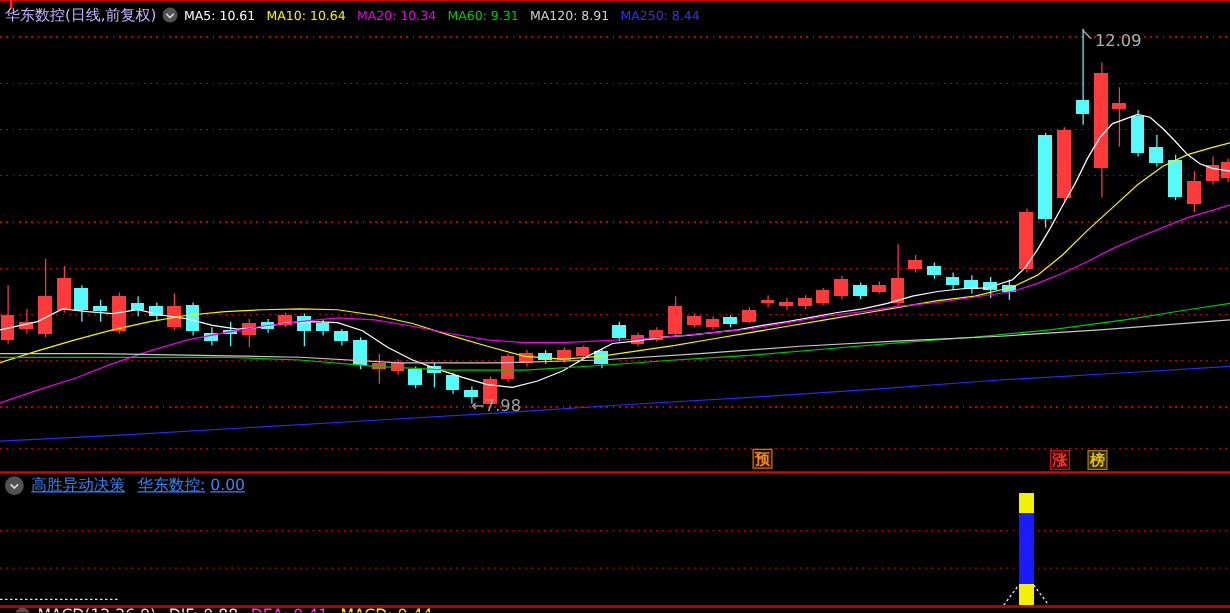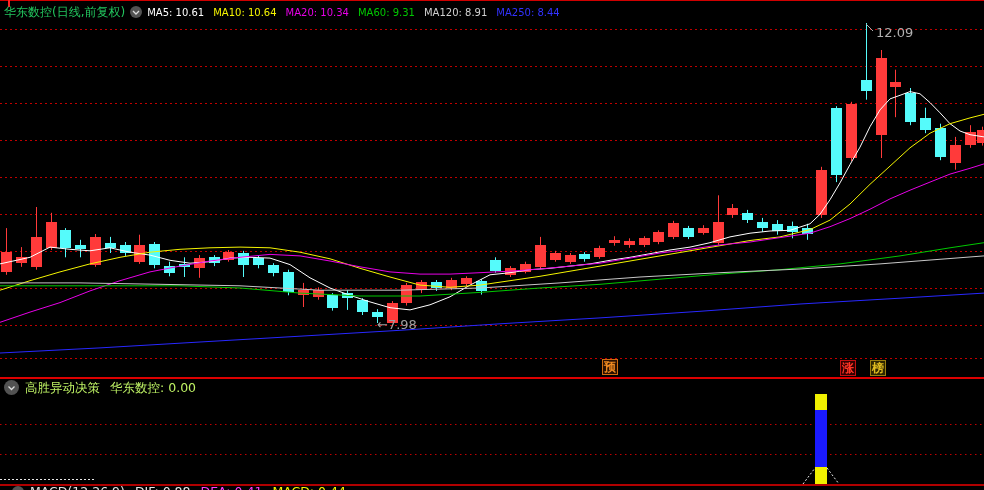--- a/index.html
+++ b/index.html
@@ -4,31 +4,31 @@
 <style>
   html,body{margin:0;padding:0;}
   body{width:984px;height:490px;background:#000;overflow:hidden;position:relative;
        font-family:"DejaVu Sans","Liberation Sans",sans-serif;}
   .top-border{position:absolute;top:0;left:0;width:984px;height:1px;background:#cf0000;}
   .top-tick{position:absolute;top:0;left:8px;width:2px;height:7px;background:#ff2222;}
   #main-chart{position:absolute;top:0;left:0;}
   #sub-chart{position:absolute;top:390px;left:0;}
   .chart-header{position:absolute;top:4px;left:4px;height:16px;display:flex;align-items:center;
        white-space:nowrap;z-index:6;font-size:12px;}
-  .title{color:#22c55e;margin-right:5px;}
+  .title{color:#c4b5fd;margin-right:5px;}
   .circle-icon{display:inline-flex;align-items:center;justify-content:center;border-radius:50%;
        background:#525252;flex:none;}
   .ci-sm{width:12px;height:12px;margin-right:5px;}
   .ci-md{width:15px;height:15px;margin-right:6px;}
   .ma-val{margin-right:9px;font-size:10px;}
   .divider{position:absolute;top:377px;left:0;width:984px;height:2px;background:#dd0000;z-index:5;}
   .flag{position:absolute;width:16px;height:16px;line-height:15px;text-align:center;font-size:12px;
        border:1px solid;box-sizing:border-box;z-index:7;font-weight:bold;}
-  .sub-header{position:absolute;top:380px;left:4px;height:17px;display:flex;align-items:flex-start;
-       font-size:12.5px;color:#bef264;z-index:6;white-space:nowrap;}
+  .sub-header{position:absolute;top:380px;left:4px;height:17px;display:flex;align-items:center;
+       font-size:12.5px;color:#3b82f6;z-index:6;white-space:nowrap;text-decoration:underline;}
   .sub-title{margin-right:10px;}
   .sub-label span{margin-right:4px;}
   .macd-row{position:absolute;top:485px;left:12px;display:flex;align-items:flex-start;
        font-size:12.5px;color:#e4e4e4;z-index:8;white-space:nowrap;line-height:14px;}
   .macd-row .circle-icon{margin-right:6px;margin-top:1px;}
   .macd-row span{margin-right:10px;}
   svg text{font-family:"DejaVu Sans","Liberation Sans",sans-serif;}
 </style>
 </head>
 <body>

